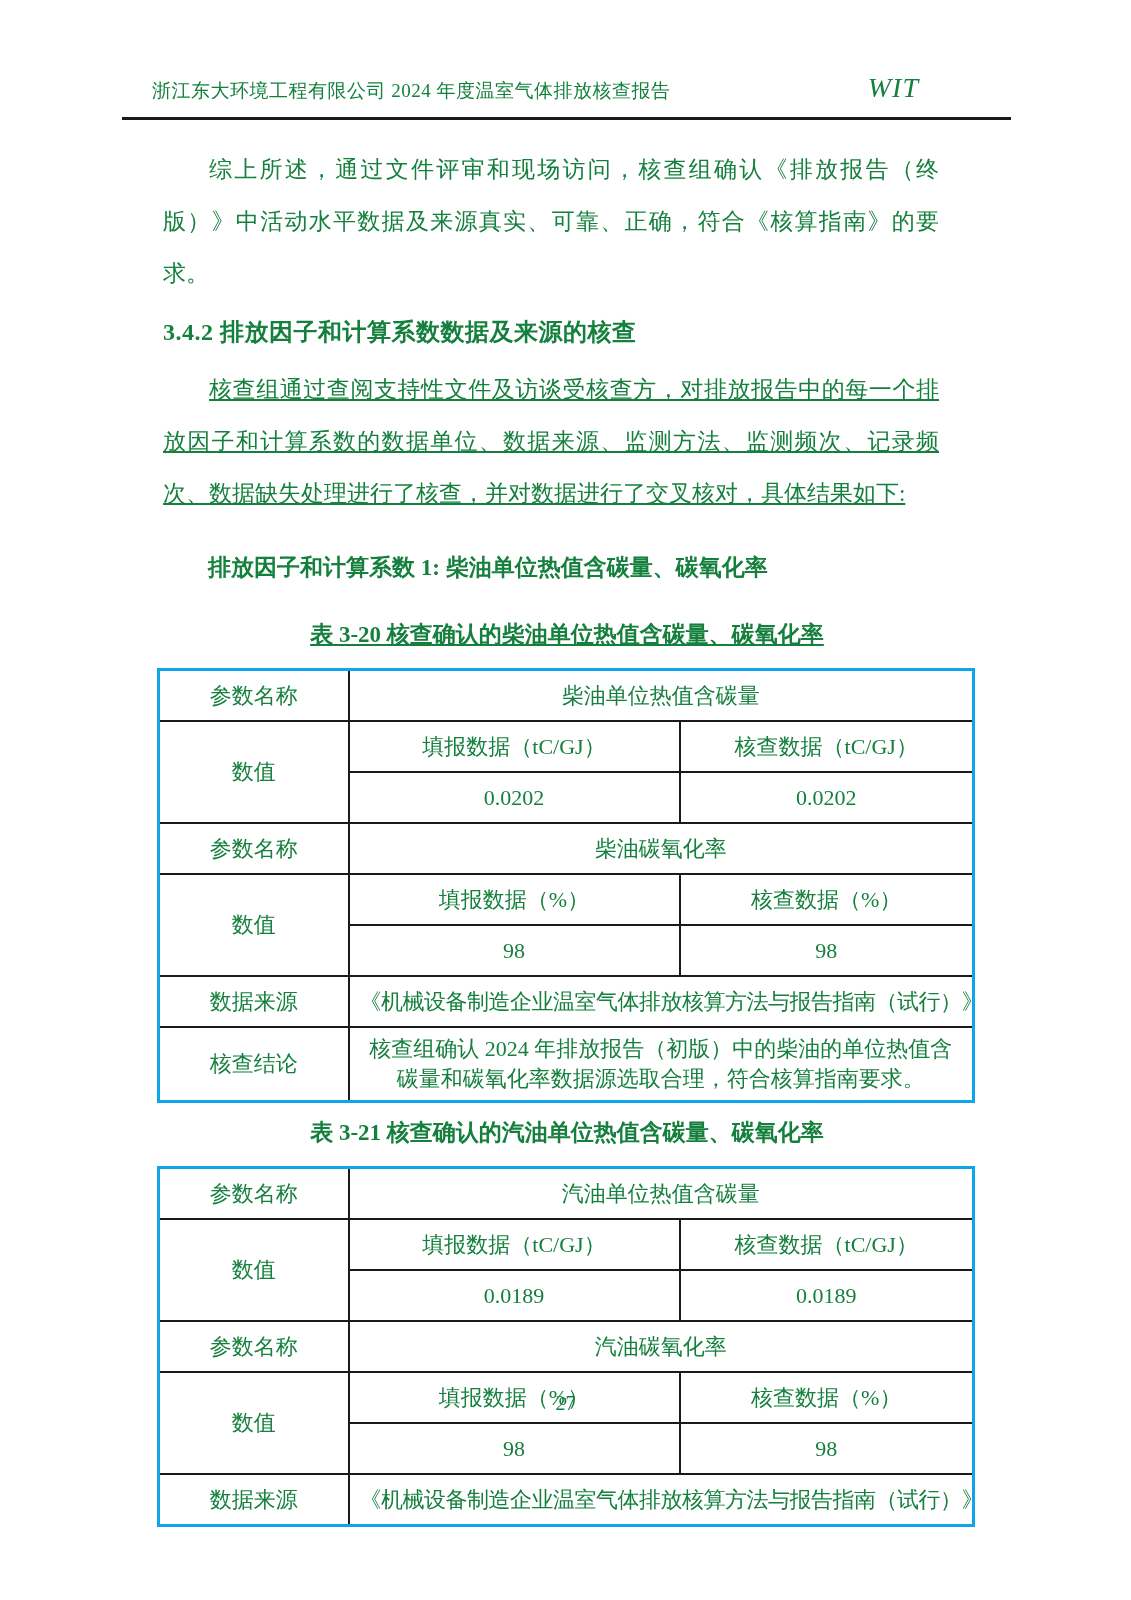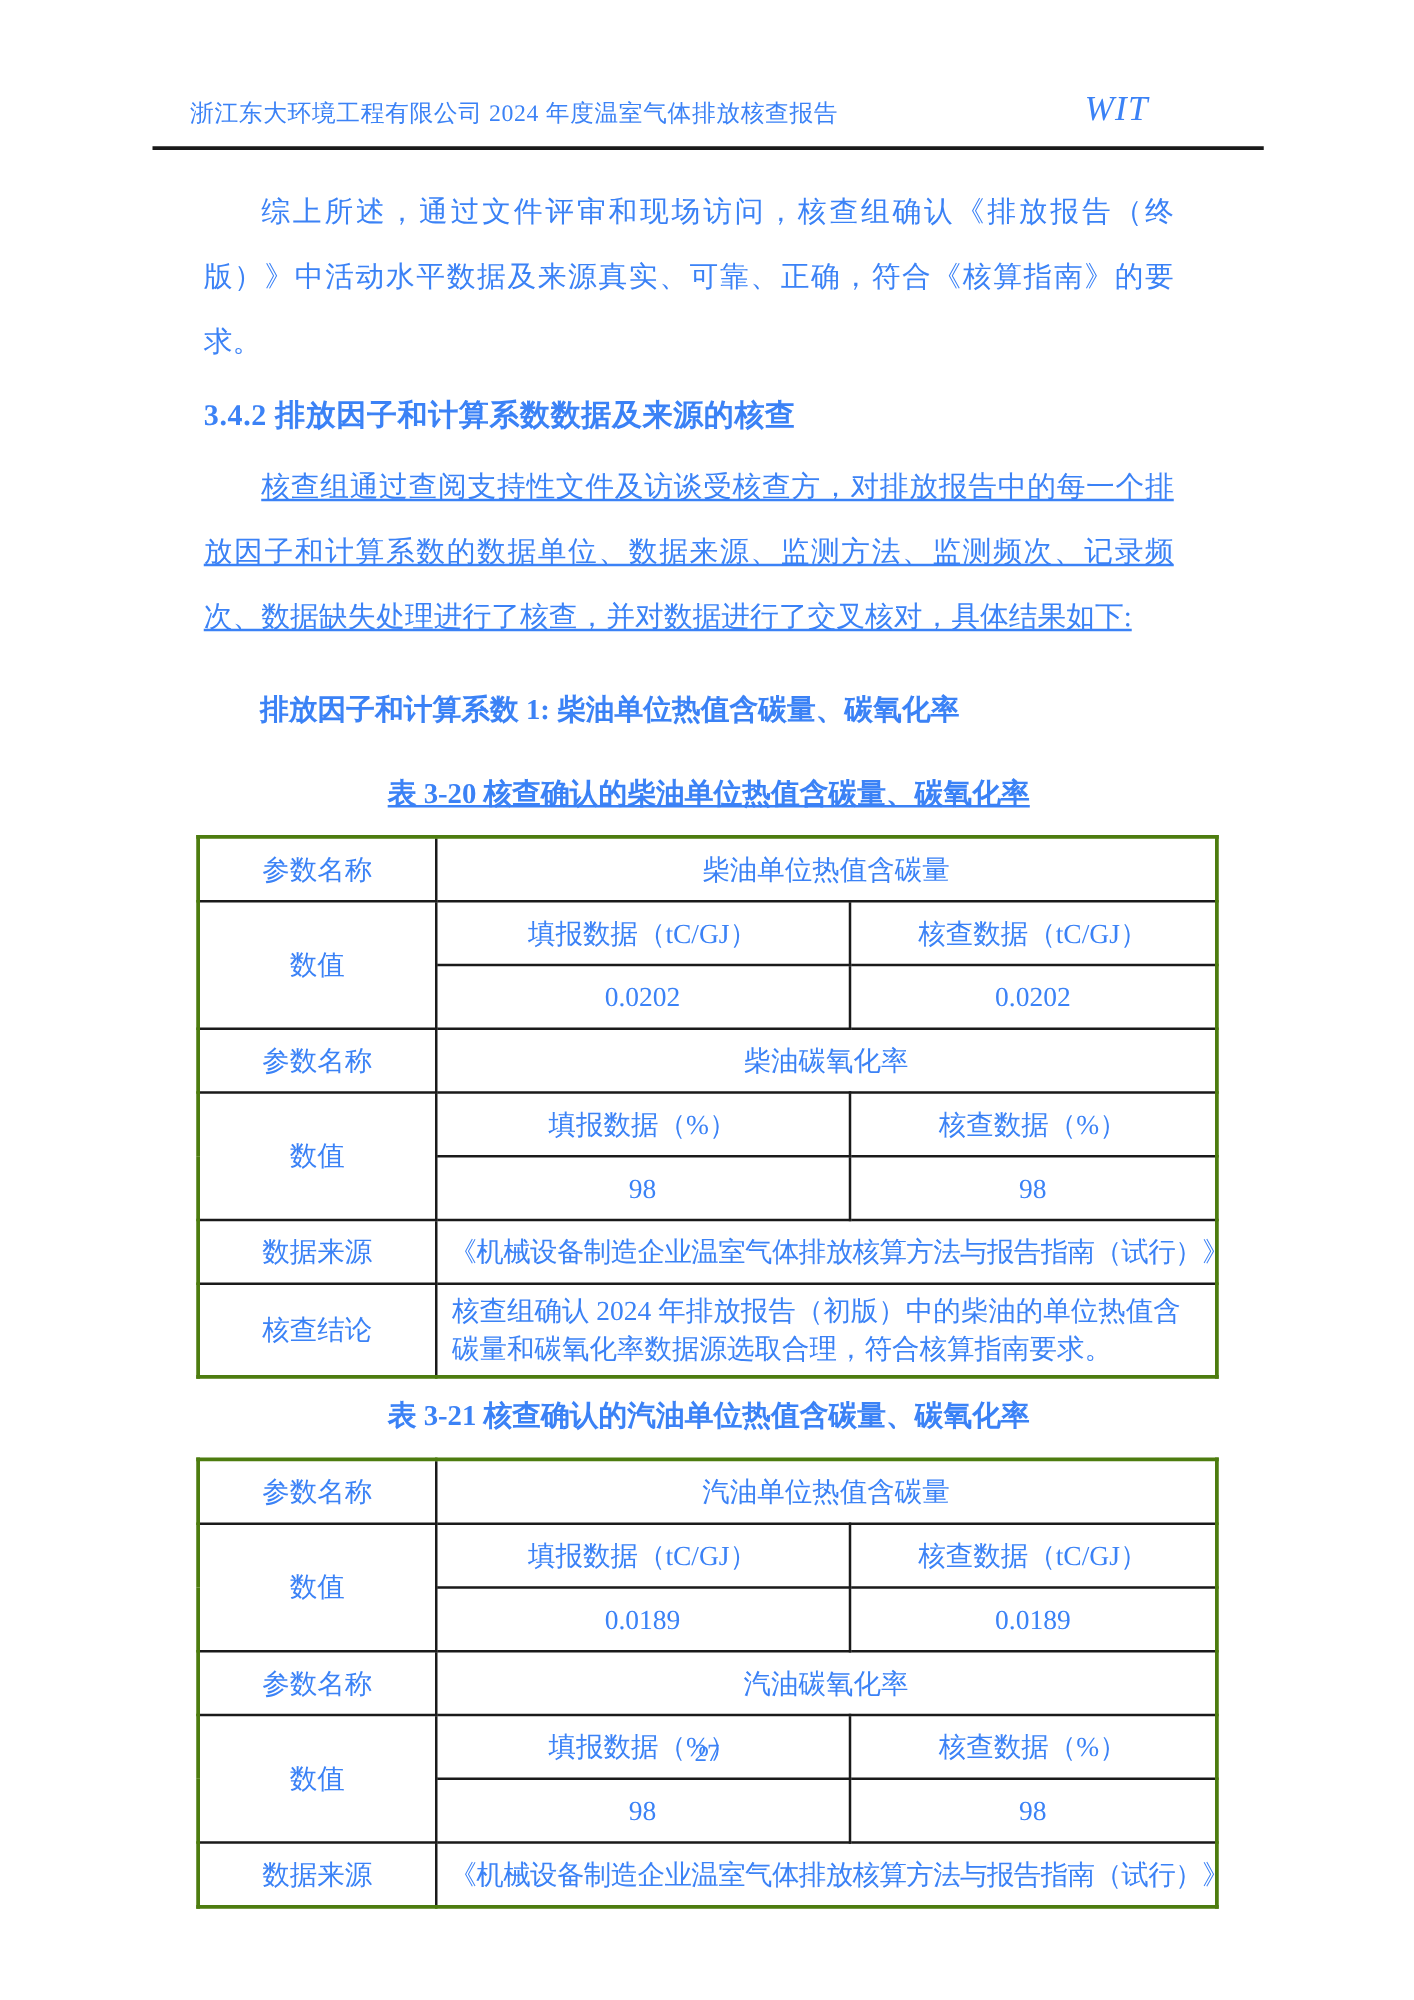--- a/index.html
+++ b/index.html
@@ -1,21 +1,21 @@
 <!DOCTYPE html>
 <html><head>
 <meta charset="utf-8">
 <style>
   html, body { margin: 0; padding: 0; background: #ffffff; }
   .page {
     position: relative;
     width: 1131px;
     height: 1600px;
     background: #ffffff;
-    color: #3b82f6;
+    color: #15803d;
     font-family: "Liberation Serif", "DejaVu Serif", serif;
     overflow: hidden;
     box-sizing: border-box;
   }
   .header {
     margin: 72px 120px 0 122px;
     display: flex;
     justify-content: space-between;
     align-items: flex-end;
     border-bottom: 3px solid #1a1a1a;
@@ -65,33 +65,33 @@
     margin: 0;
   }
   .caption-1 { margin-top: 36px; text-decoration: underline; }
   .caption-2 { margin-top: 14px; }
   table.data-table {
     border-collapse: collapse;
     table-layout: fixed;
     width: 815px;
     margin: 18px 0 0 -6px;
     font-size: 22px;
-    border: 3px solid #4d7c0f;
+    border: 3px solid #0ea5e9;
   }
   table.data-table td {
     border: 2px solid #1a1a1a;
     text-align: center;
     vertical-align: middle;
     height: 45px;
     padding: 2px 10px;
     overflow: hidden;
     white-space: nowrap;
   }
   table.data-table td.conclusion-cell {
-    text-align: left;
+    text-align: center;
     line-height: 30px;
     padding: 6px 12px;
     height: 60px;
     white-space: normal;
   }
   table.data-table td.source-cell { letter-spacing: -0.5px; }
   .page-number {
     position: absolute;
     left: 0;
     top: 1392px;

